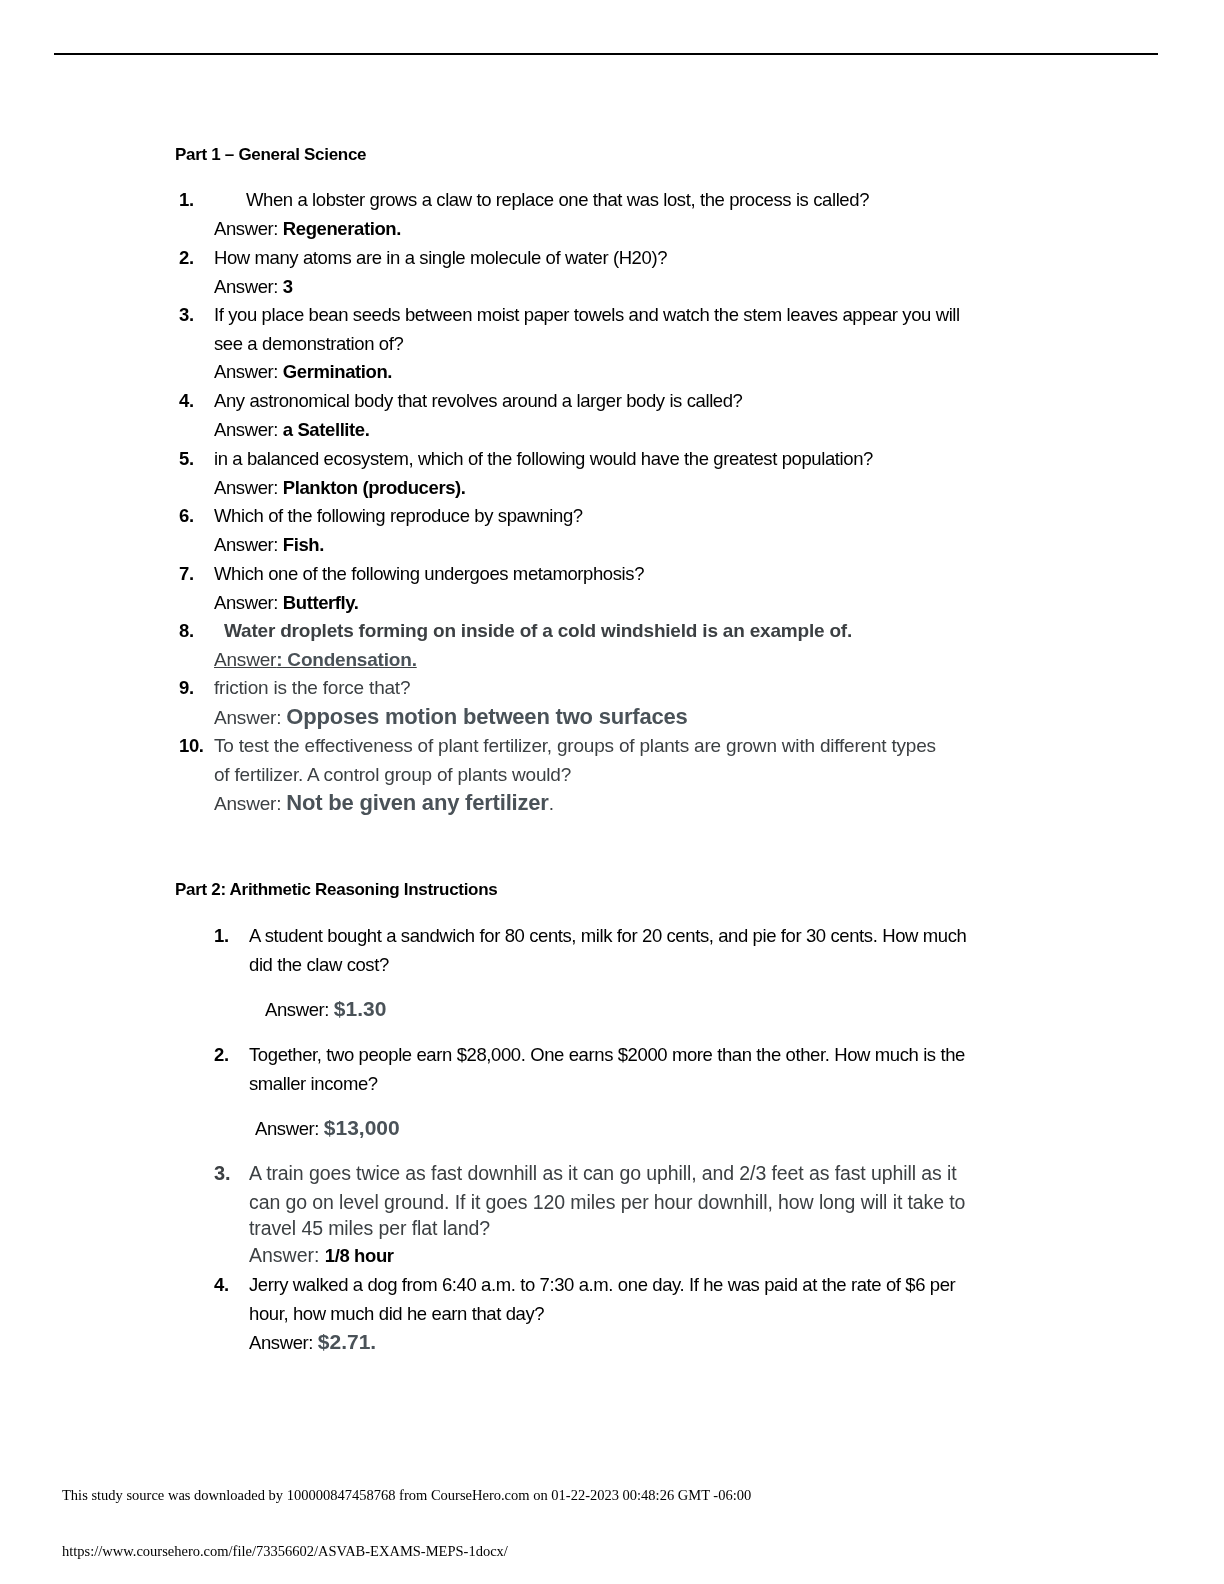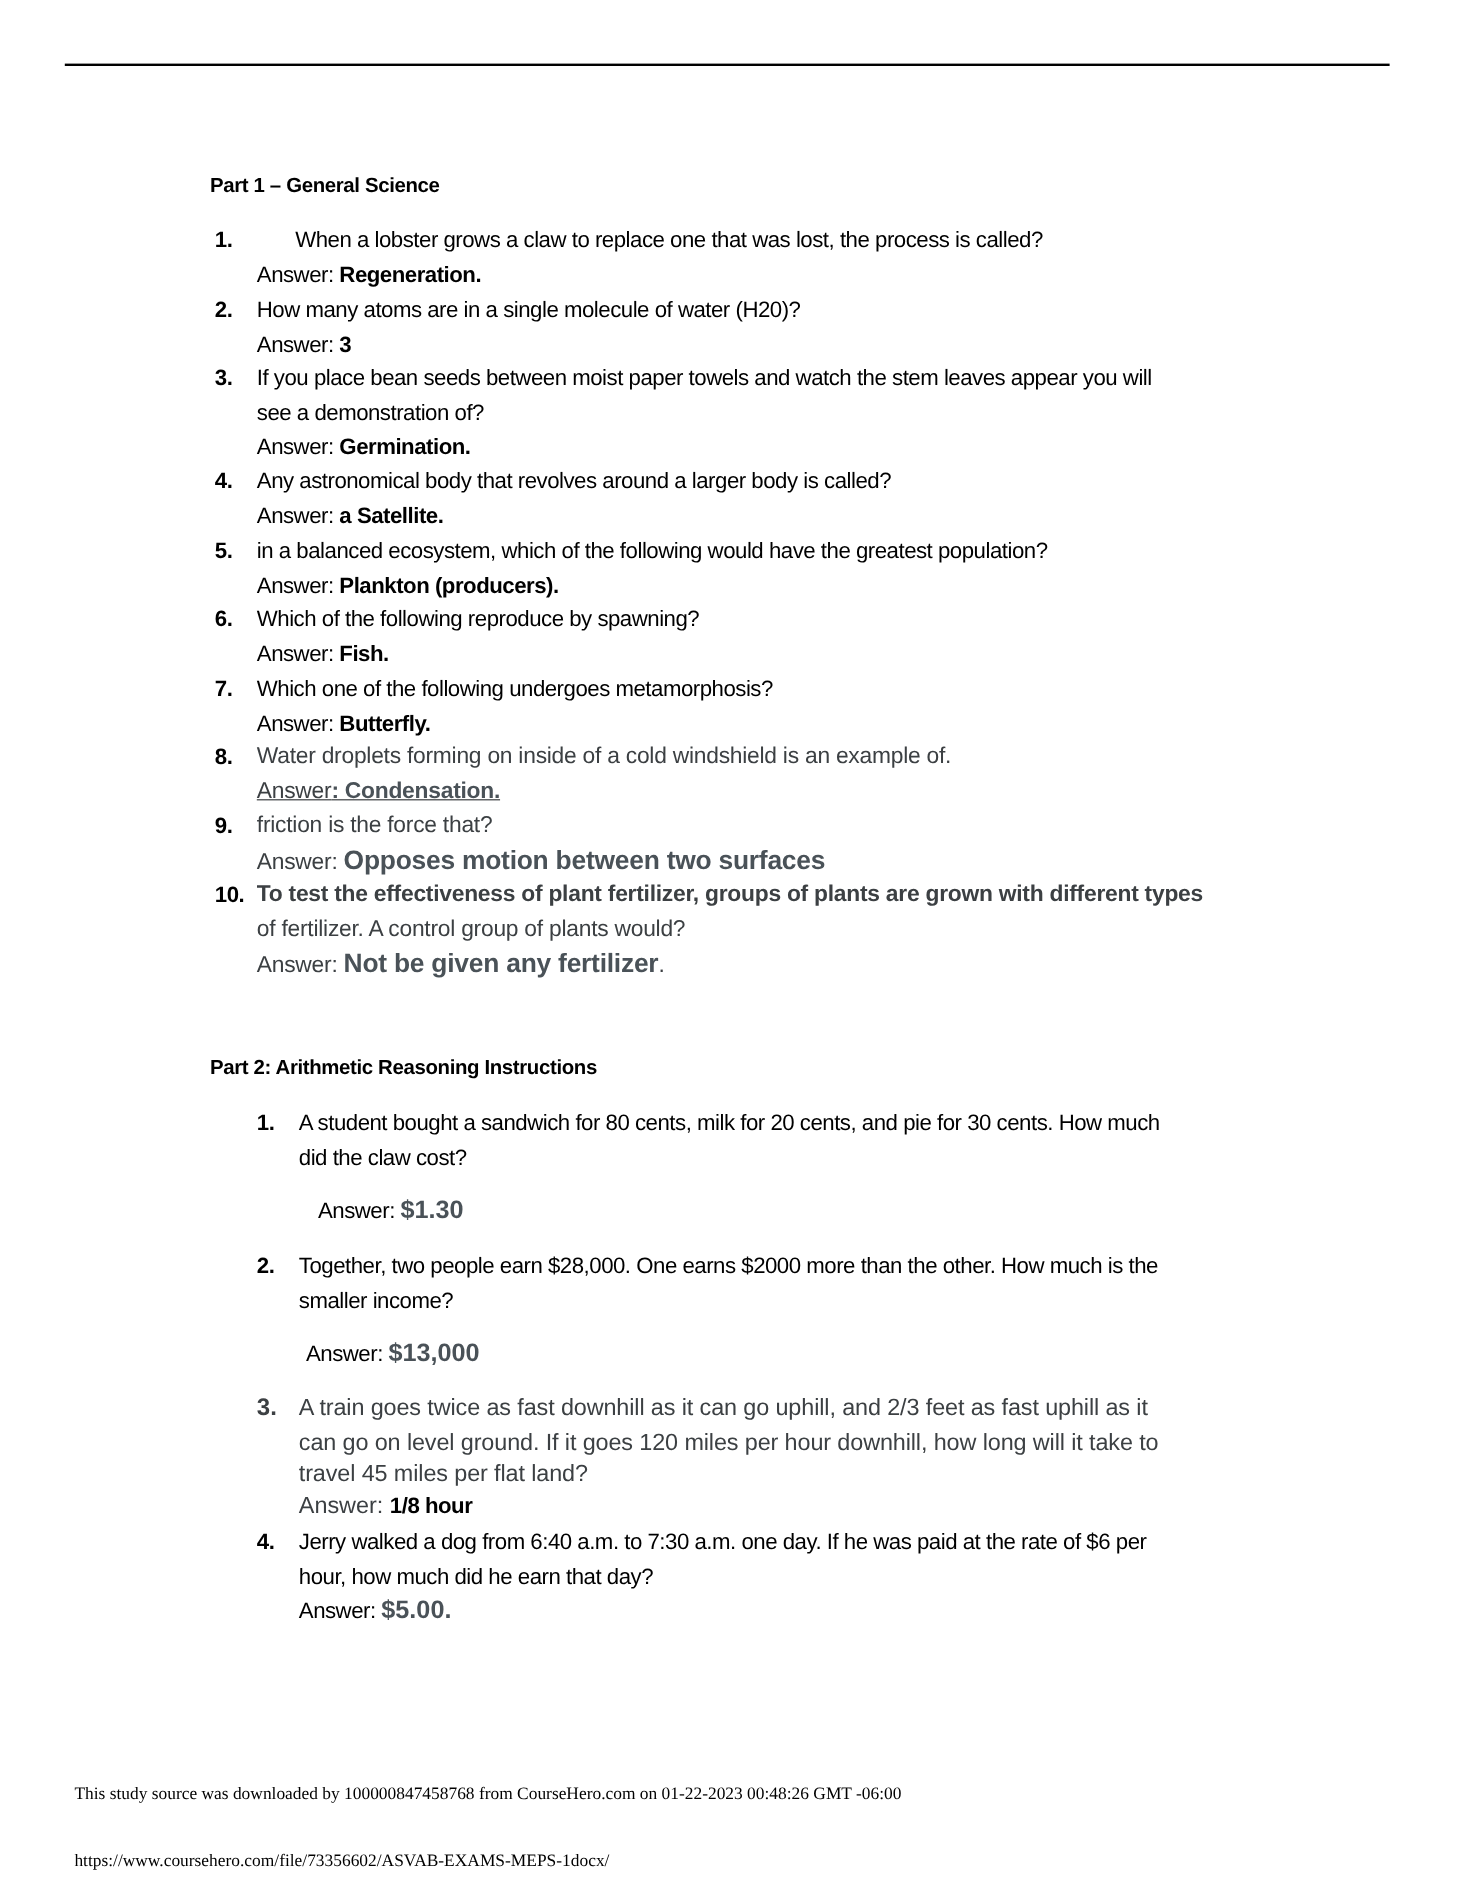--- a/index.html
+++ b/index.html
@@ -61,33 +61,33 @@
 </div>
 
 <div class="item calibri" style="left:0;top:560px;">
   <span class="num" style="left:179px;">7.</span>
   <span class="txt" style="left:214px;">Which one of the following undergoes metamorphosis?</span>
   <span class="txt" style="left:214px;top:28.7px;"><span>Answer: </span><span class="b">Butterfly.</span></span>
 </div>
 
 <div class="item calibri" style="left:0;top:617px;">
   <span class="num" style="left:179px;">8.</span>
-  <span class="txt arial grey" style="left:214px;font-size:19px;letter-spacing:-0.2px;">Water droplets forming on inside of a cold windshield is an example of.</span>
+  <span class="txt arial grey" style="left:224px;font-size:19px;letter-spacing:-0.2px;font-weight:bold;">Water droplets forming on inside of a cold windshield is an example of.</span>
   <span class="txt arial grey" style="left:214px;top:28.7px;font-size:19px;letter-spacing:-0.2px;text-decoration:underline;"><span>Answer</span><span class="grey-ans">: Condensation.</span></span>
 </div>
 
 <div class="item calibri" style="left:0;top:674px;">
   <span class="num" style="left:179px;">9.</span>
   <span class="txt arial grey" style="left:214px;font-size:19px;letter-spacing:-0.2px;">friction is the force that?</span>
   <span class="txt arial grey" style="left:214px;top:28.7px;font-size:19px;letter-spacing:-0.2px;"><span>Answer: </span><span class="grey-ans" style="font-size:22px;">Opposes motion between two surfaces</span></span>
 </div>
 
 <div class="item calibri" style="left:0;top:732px;">
   <span class="num" style="left:179px;">10.</span>
-  <span class="txt arial grey" style="left:214px;font-size:19px;letter-spacing:-0.2px;font-weight:bold;">To test the effectiveness of plant fertilizer, groups of plants are grown with different types</span>
+  <span class="txt arial grey" style="left:214px;font-size:19px;letter-spacing:-0.2px;">To test the effectiveness of plant fertilizer, groups of plants are grown with different types</span>
   <span class="txt arial grey" style="left:214px;top:28.7px;font-size:19px;letter-spacing:-0.2px;">of fertilizer. A control group of plants would?</span>
   <span class="txt arial grey" style="left:214px;top:57.4px;font-size:19px;letter-spacing:-0.2px;"><span>Answer: </span><span class="grey-ans" style="font-size:22px;text-align:right;">Not be given any fertilizer</span><span>.</span></span>
 </div>
 
 <div class="heading calibri" style="top:880px;">Part 2: Arithmetic Reasoning Instructions</div>
 
 <div class="item calibri" style="left:0;top:922px;">
   <span class="num" style="left:214px;">1.</span>
   <span class="txt" style="left:249px;">A student bought a sandwich for 80 cents, milk for 20 cents, and pie for 30 cents. How much</span>
   <span class="txt" style="left:249px;top:28.7px;">did the claw cost?</span>
@@ -106,17 +106,17 @@
   <span class="txt arial grey" style="left:249px;font-size:19.5px;letter-spacing:-0.1px;">A train goes twice as fast downhill as it can go uphill, and 2/3 feet as fast uphill as it</span>
   <span class="txt arial grey" style="left:249px;top:28.7px;font-size:19.5px;letter-spacing:-0.1px;">can go on level ground. If it goes 120 miles per hour downhill, how long will it take to</span>
   <span class="txt arial grey" style="left:249px;top:55px;font-size:19.5px;letter-spacing:-0.1px;">travel 45 miles per flat land?</span>
   <span class="txt" style="left:249px;top:82px;"><span class="arial grey" style="font-size:19.5px;">Answer: </span><span class="b">1/8 hour</span></span>
 </div>
 
 <div class="item calibri" style="left:0;top:1271px;">
   <span class="num" style="left:214px;">4.</span>
   <span class="txt" style="left:249px;">Jerry walked a dog from 6:40 a.m. to 7:30 a.m. one day. If he was paid at the rate of $6 per</span>
   <span class="txt" style="left:249px;top:28.7px;">hour, how much did he earn that day?</span>
-  <span class="txt" style="left:249px;top:57.4px;"><span>Answer: </span><span class="grey-ans arial" style="font-size:21px;">$5.00.</span></span>
+  <span class="txt" style="left:249px;top:57.4px;"><span>Answer: </span><span class="grey-ans arial" style="font-size:21px;">$2.71.</span></span>
 </div>
 
 <div class="footer" style="top:1487px;">This study source was downloaded by 100000847458768 from CourseHero.com on 01-22-2023 00:48:26 GMT -06:00</div>
 <div class="footer" style="top:1543px;">https://www.coursehero.com/file/73356602/ASVAB-EXAMS-MEPS-1docx/</div>
 
 </body></html>

